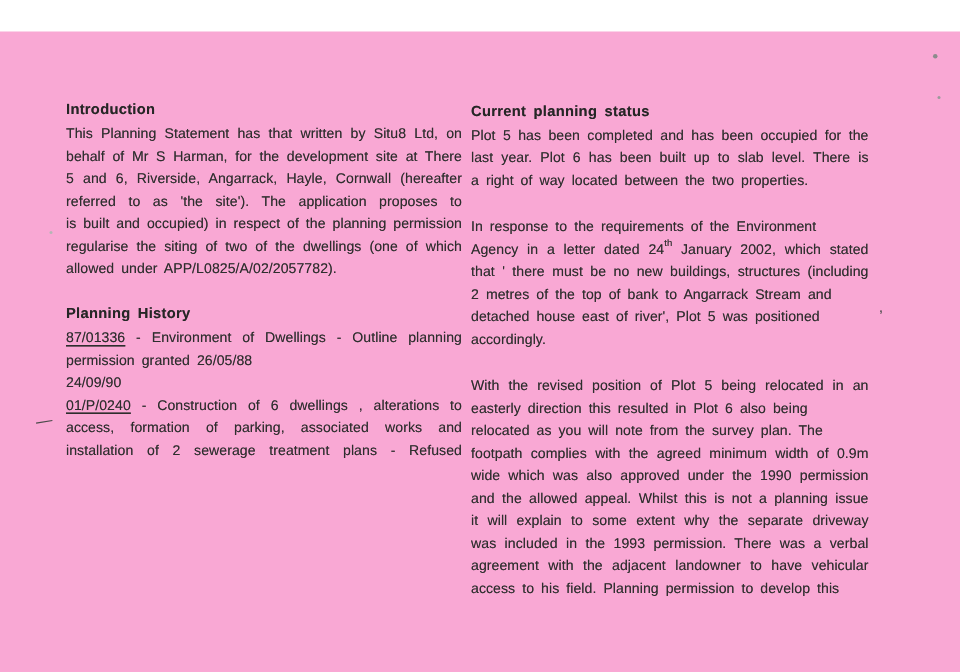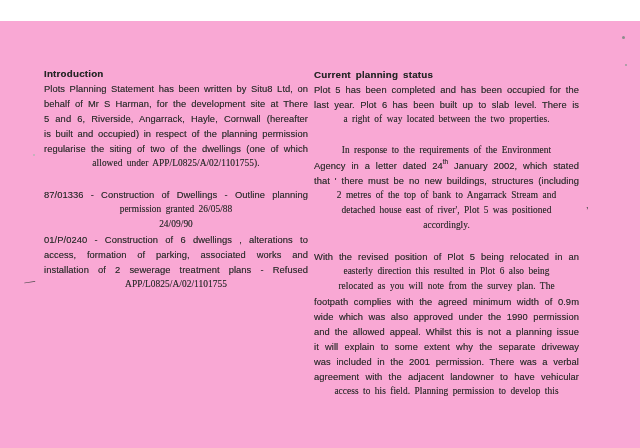--- a/index.html
+++ b/index.html
@@ -24,23 +24,23 @@
     letter-spacing: 0.2px;
     word-spacing: 2px;
     color: #262626;
   }
   .ln {
     font-size: 9.4px;
     line-height: 15px;
     letter-spacing: 0.05px;
   }
   .j { text-align: justify; text-align-last: justify; word-spacing: 0; }
-  .short { text-align: center; word-spacing: 2px; font-family: Liberation Serif, serif; }
+  .short { text-align: left; word-spacing: 2px; }
   .gap { height: 16px; }
-  .u { text-underline-offset: 1.5px; }
+  .u { text-decoration: underline; text-underline-offset: 1.5px; }
   sup.sup {
     font-size: 6.3px;
     line-height: 0;
     position: relative;
     top: -0.5px;
     vertical-align: super;
   }
   
   .margin-tick {
     position: absolute;
@@ -68,39 +68,40 @@
   .speck-b { left: 625px; top: 43px; width: 2px; height: 2px; }
   .speck-c { left: 33px;  top: 133px; width: 2px; height: 2px; background: #b5b5b5; }
 </style>
 </head>
 <body>
 
 <div class="page">
 
   <div class="col col-left">
     <div class="h">Introduction</div>
-    <div class="ln j">Plots Planning Statement has been written by Situ8 Ltd, on</div>
+    <div class="ln j">This Planning Statement has that written by Situ8 Ltd, on</div>
     <div class="ln j">behalf of Mr S Harman, for the development site at There</div>
     <div class="ln j">5 and 6, Riverside, Angarrack, Hayle, Cornwall (hereafter</div>
+    <div class="ln j">referred to as 'the site'). The application proposes to</div>
     <div class="ln j">is built and occupied) in respect of the planning permission</div>
     <div class="ln j">regularise the siting of two of the dwellings (one of which</div>
-    <div class="ln short">allowed under APP/L0825/A/02/1101755).</div>
+    <div class="ln short">allowed under APP/L0825/A/02/2057782).</div>
 
     <div class="gap"></div>
 
+    <div class="h">Planning History</div>
 
-    <div class="ln j"><span class="u">87/01336</span><span> - Construction of Dwellings - Outline planning</span></div>
+    <div class="ln j"><span class="u">87/01336</span><span> - Environment of Dwellings - Outline planning</span></div>
     <div class="ln short">permission granted 26/05/88</div>
 
     <div class="ln short">24/09/90</div>
 
     <div class="ln j"><span class="u">01/P/0240</span><span> - Construction of 6 dwellings , alterations to</span></div>
     <div class="ln j">access, formation of parking, associated works and</div>
     <div class="ln j">installation of 2 sewerage treatment plans - Refused</div>
-    <div class="ln short">APP/L0825/A/02/1101755</div>
   </div>
 
   <div class="col col-right">
     <div class="h">Current planning status</div>
     <div class="ln j">Plot 5 has been completed and has been occupied for the</div>
     <div class="ln j">last year. Plot 6 has been built up to slab level. There is</div>
     <div class="ln short">a right of way located between the two properties.</div>
 
     <div class="gap"></div>
 
@@ -113,21 +114,21 @@
 
     <div class="gap"></div>
 
     <div class="ln j">With the revised position of Plot 5 being relocated in an</div>
     <div class="ln short">easterly direction this resulted in Plot 6 also being</div>
     <div class="ln short">relocated as you will note from the survey plan. The</div>
     <div class="ln j">footpath complies with the agreed minimum width of 0.9m</div>
     <div class="ln j">wide which was also approved under the 1990 permission</div>
     <div class="ln j">and the allowed appeal. Whilst this is not a planning issue</div>
     <div class="ln j">it will explain to some extent why the separate driveway</div>
-    <div class="ln j">was included in the 2001 permission. There was a verbal</div>
+    <div class="ln j">was included in the 1993 permission. There was a verbal</div>
     <div class="ln j">agreement with the adjacent landowner to have vehicular</div>
     <div class="ln short">access to his field. Planning permission to develop this</div>
   </div>
 
   <div class="margin-tick">—</div>
   <div class="stray-comma">,</div>
   <div class="bottom-mark"></div>
   <div class="speck speck-a"></div>
   <div class="speck speck-b"></div>
   <div class="speck speck-c"></div>

